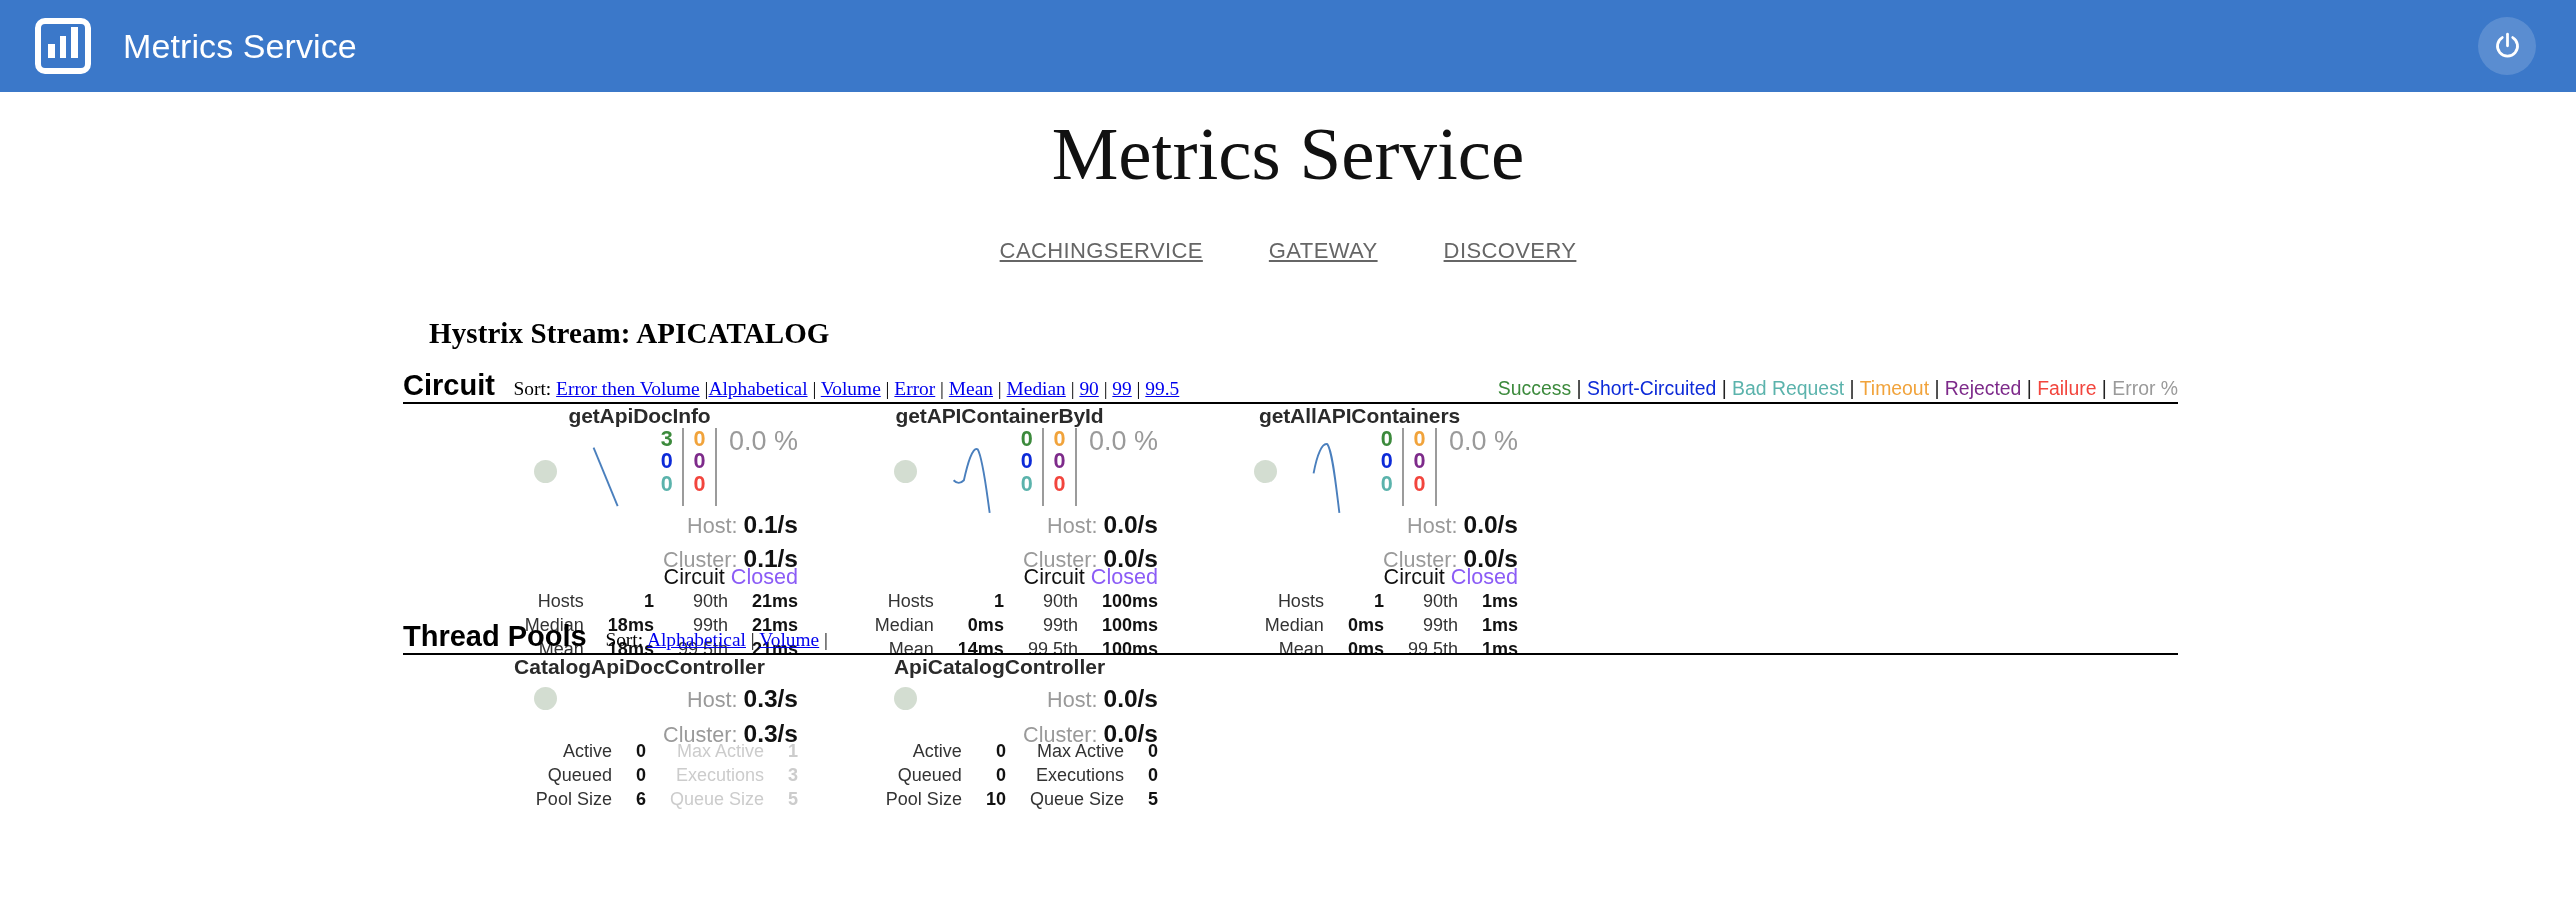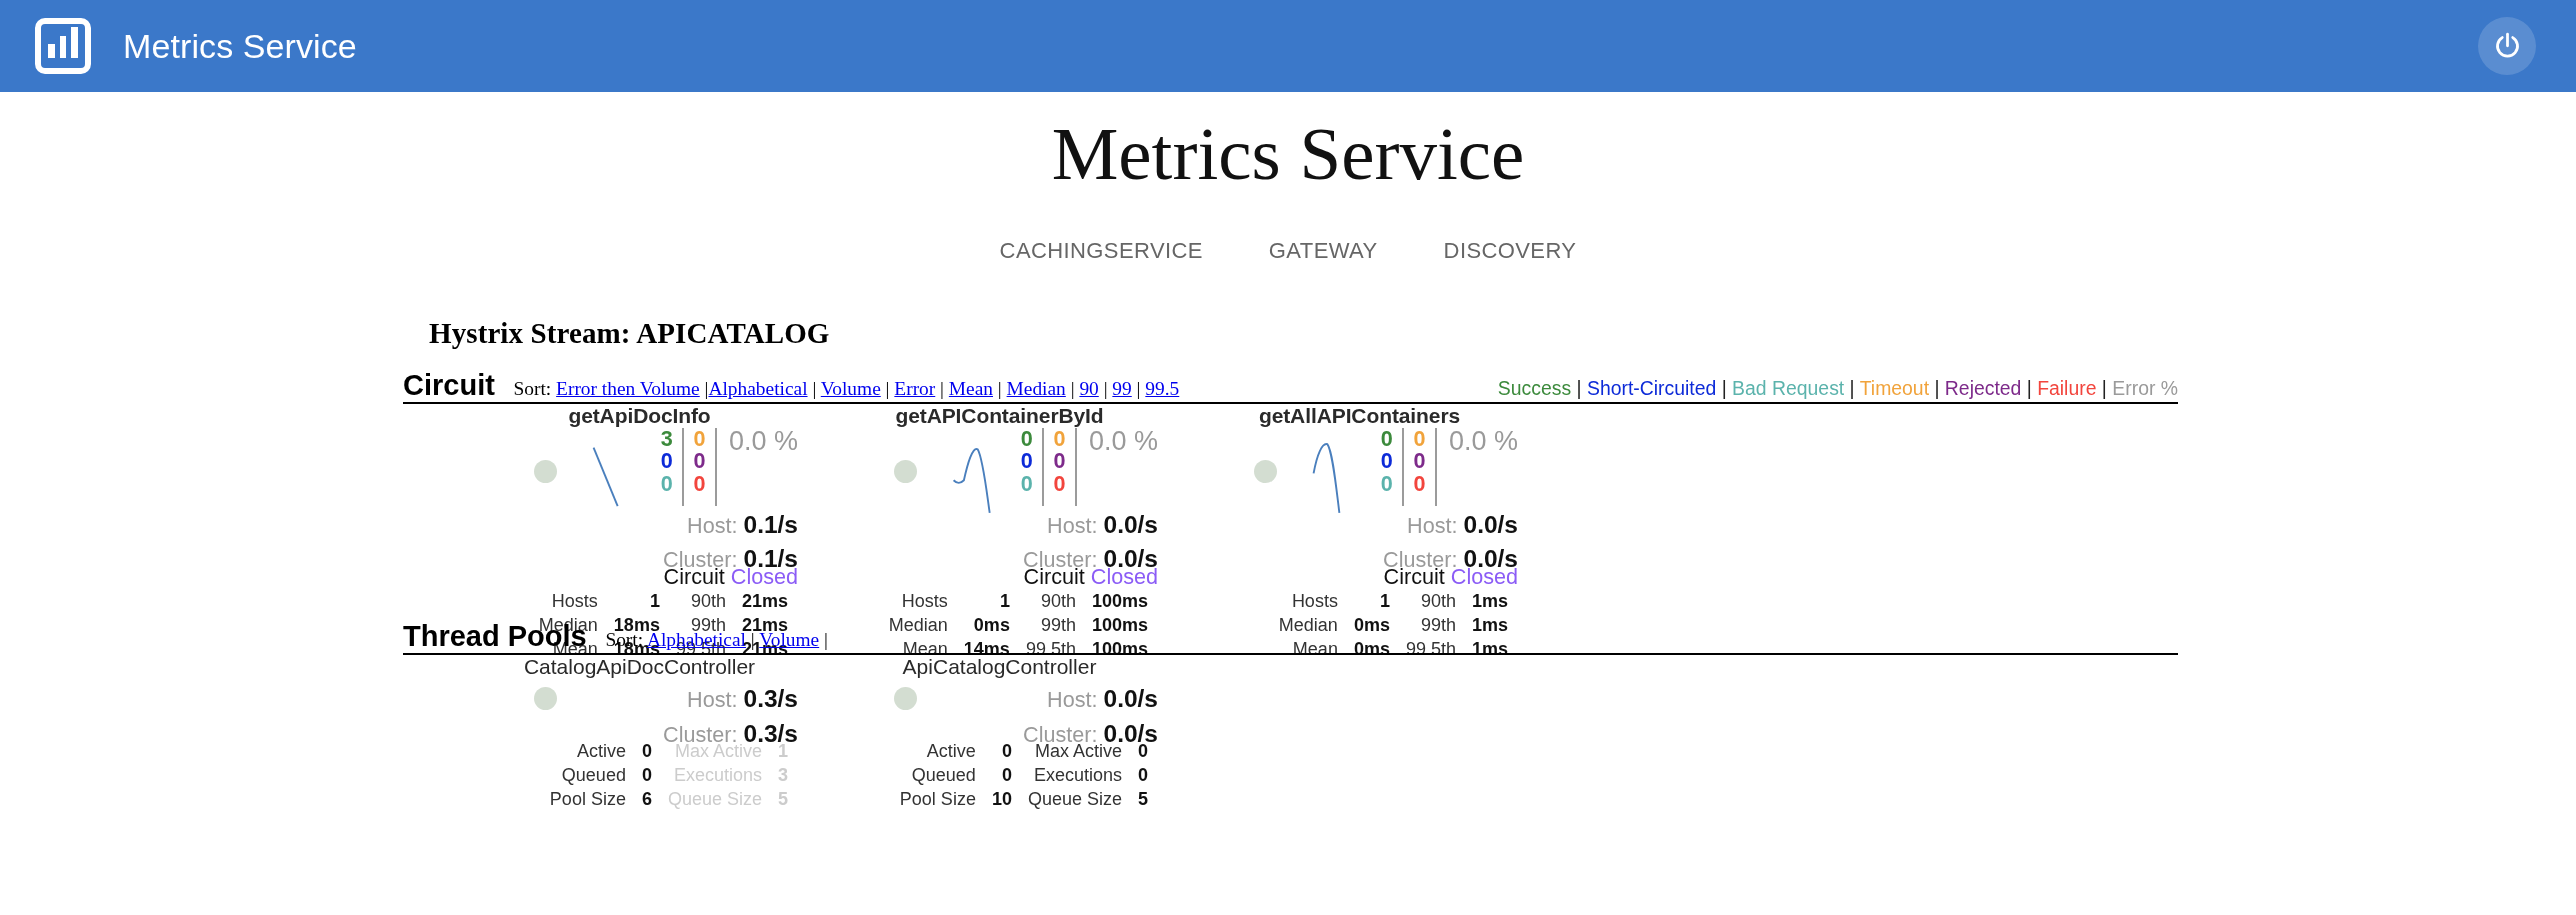--- a/index.html
+++ b/index.html
@@ -65,20 +65,21 @@
     display: flex; justify-content: center; align-items: flex-end;
   }
   .tab {
     padding: 0 33px 17.3px 33px;
     font-size: 22px;
     letter-spacing: 0.4px;
     color: #666666;
     font-weight: 400;
     border-bottom: 5px solid transparent;
     white-space: nowrap;
+    text-decoration: underline;
   }
   .tab.active { color: #111111; font-weight: 700; border-bottom-color: #3b78c9; }
 
   
   #hystrix { position: absolute; left: 0; top: 317px; width: 2576px; }
 
   #stream-title {
     margin-left: 429px;
     font-size: 29px; font-weight: bold; color: #000;
     letter-spacing: 0.1px;
@@ -151,34 +152,34 @@
   .rate b { color: #111; font-size: 24.5px; }
   .rate.host { top: 107px; }
   .rate.cluster { top: 133px; margin-top: 8px; }
   .circuit-state {
     position: absolute; right: 0; top: 160px;
     font-size: 21.6px; color: #111; white-space: nowrap;
   }
   .circuit-state em { font-style: normal; color: #8b5cf6; margin-top: 47px; }
 
   .stats {
-    position: absolute; right: 10px; top: 186px;
+    position: absolute; right: 0; top: 186px;
     display: grid;
     grid-template-columns: auto auto auto auto;
-    gap: 0 16px;
+    gap: 0 24px;
     font-size: 18px; color: #333; line-height: 1.33;
   }
   .stats .lbl { text-align: right; color: #333; }
   .stats .val { text-align: right; font-weight: bold; color: #111; }
 
   
   .tp-row { position: relative; margin-left: 403px; width: 1775px; height: 137px; }
   .tp { position: absolute; top: 0; width: 317px; height: 137px; }
   .tp .title {
-    text-align: center; font-size: 21px; font-weight: normal; color: #2a2a2a;
+    text-align: center; font-size: 21px; font-weight: bold; color: #2a2a2a;
     white-space: nowrap;
   }
   .tp .circle-dot { top: 32px; }
   .tp .rate.host { top: 30px; }
   .tp .rate.cluster { top: 57px; }
   .tp .stats { top: 85px; }
   .faded .stats .col3, .faded .stats .col4 { color: #cccccc; }
 
   .spacer { height: 18.7px; }
 </style>

